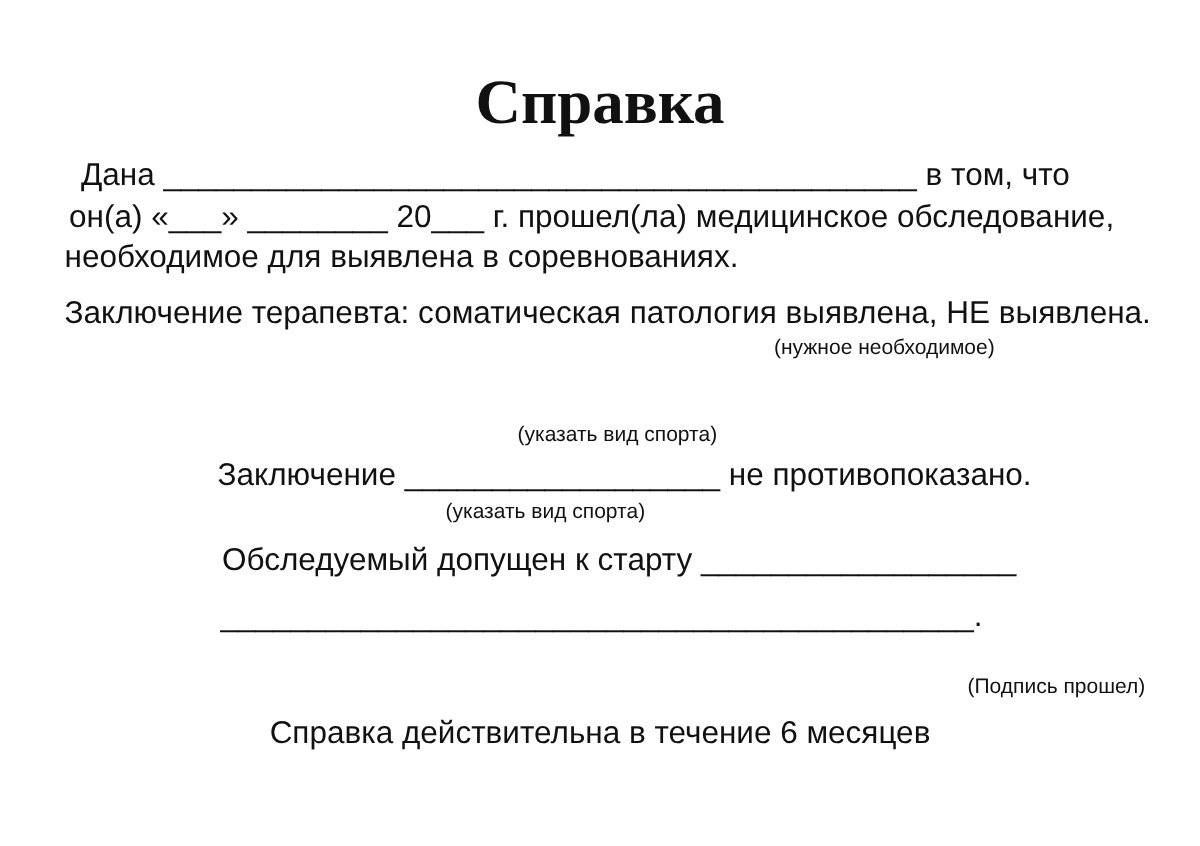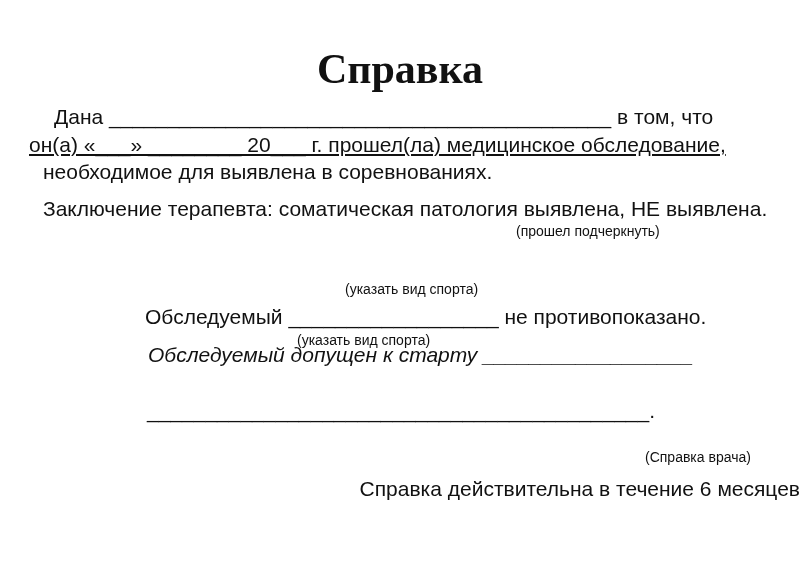--- a/index.html
+++ b/index.html
@@ -30,60 +30,60 @@
     text-align: center;
     font-family: "Liberation Serif", serif;
     font-weight: bold;
     font-size: 42px;
     line-height: 1.2;
   }
   .small {
     font-size: 14px;
   }
   .l-recipient      { left: 54px;  top: 104px; }
-  .l-date           { left: 29px;  top: 132px; text-decoration: underline; }
+  .l-date           { left: 46px;  top: 132px; }
   .l-purpose        { left: 43px;  top: 159px; }
   .l-conclusion     { left: 43px;  top: 196px; }
   .l-underline-note { left: 516px; top: 223px; }
   .l-contra         { left: 43px;  top: 253px; }
   .l-sport-note-1   { left: 345px; top: 281px; }
   .l-activity       { left: 145px; top: 304px; }
   .l-sport-note-2   { left: 297px; top: 332px; }
-  .l-admission      { left: 148px; top: 342px; font-style: italic; }
+  .l-admission      { left: 148px; top: 361px; }
   .l-continuation   { left: 147px; top: 398px; }
   .l-sig-blank      { left: 648px; top: 420px; }
   .l-sig-caption    { left: 645px; top: 449px; }
-  .l-validity       { left: 0;     top: 476px; width: 100%; text-align: right; }
+  .l-validity       { left: 0;     top: 476px; width: 100%; text-align: center; }
 </style>
 </head>
 <body>
 
 <div class="page">
 
   <div class="ln title">Справка</div>
 
   <div class="ln l-recipient">Дана ___________________________________________ в том, что</div>
 
   <div class="ln l-date">он(а) «___» ________ 20___ г. прошел(ла) медицинское обследование,</div>
 
   <div class="ln l-purpose">необходимое для выявлена в соревнованиях.</div>
 
   <div class="ln l-conclusion">Заключение терапевта: соматическая патология выявлена, НЕ выявлена.</div>
 
-  <div class="ln small l-underline-note">(прошел подчеркнуть)</div>
+  <div class="ln small l-underline-note">(нужное необходимое)</div>
 
 
   <div class="ln small l-sport-note-1">(указать вид спорта)</div>
 
-  <div class="ln l-activity">Обследуемый __________________ не противопоказано.</div>
+  <div class="ln l-activity">Заключение __________________ не противопоказано.</div>
 
   <div class="ln small l-sport-note-2">(указать вид спорта)</div>
 
   <div class="ln l-admission">Обследуемый допущен к старту __________________</div>
 
   <div class="ln l-continuation">___________________________________________.</div>
 
 
-  <div class="ln small l-sig-caption">(Справка врача)</div>
+  <div class="ln small l-sig-caption">(Подпись прошел)</div>
 
   <div class="ln l-validity">Справка действительна в течение 6 месяцев</div>
 
 </div>
 
 </body></html>

